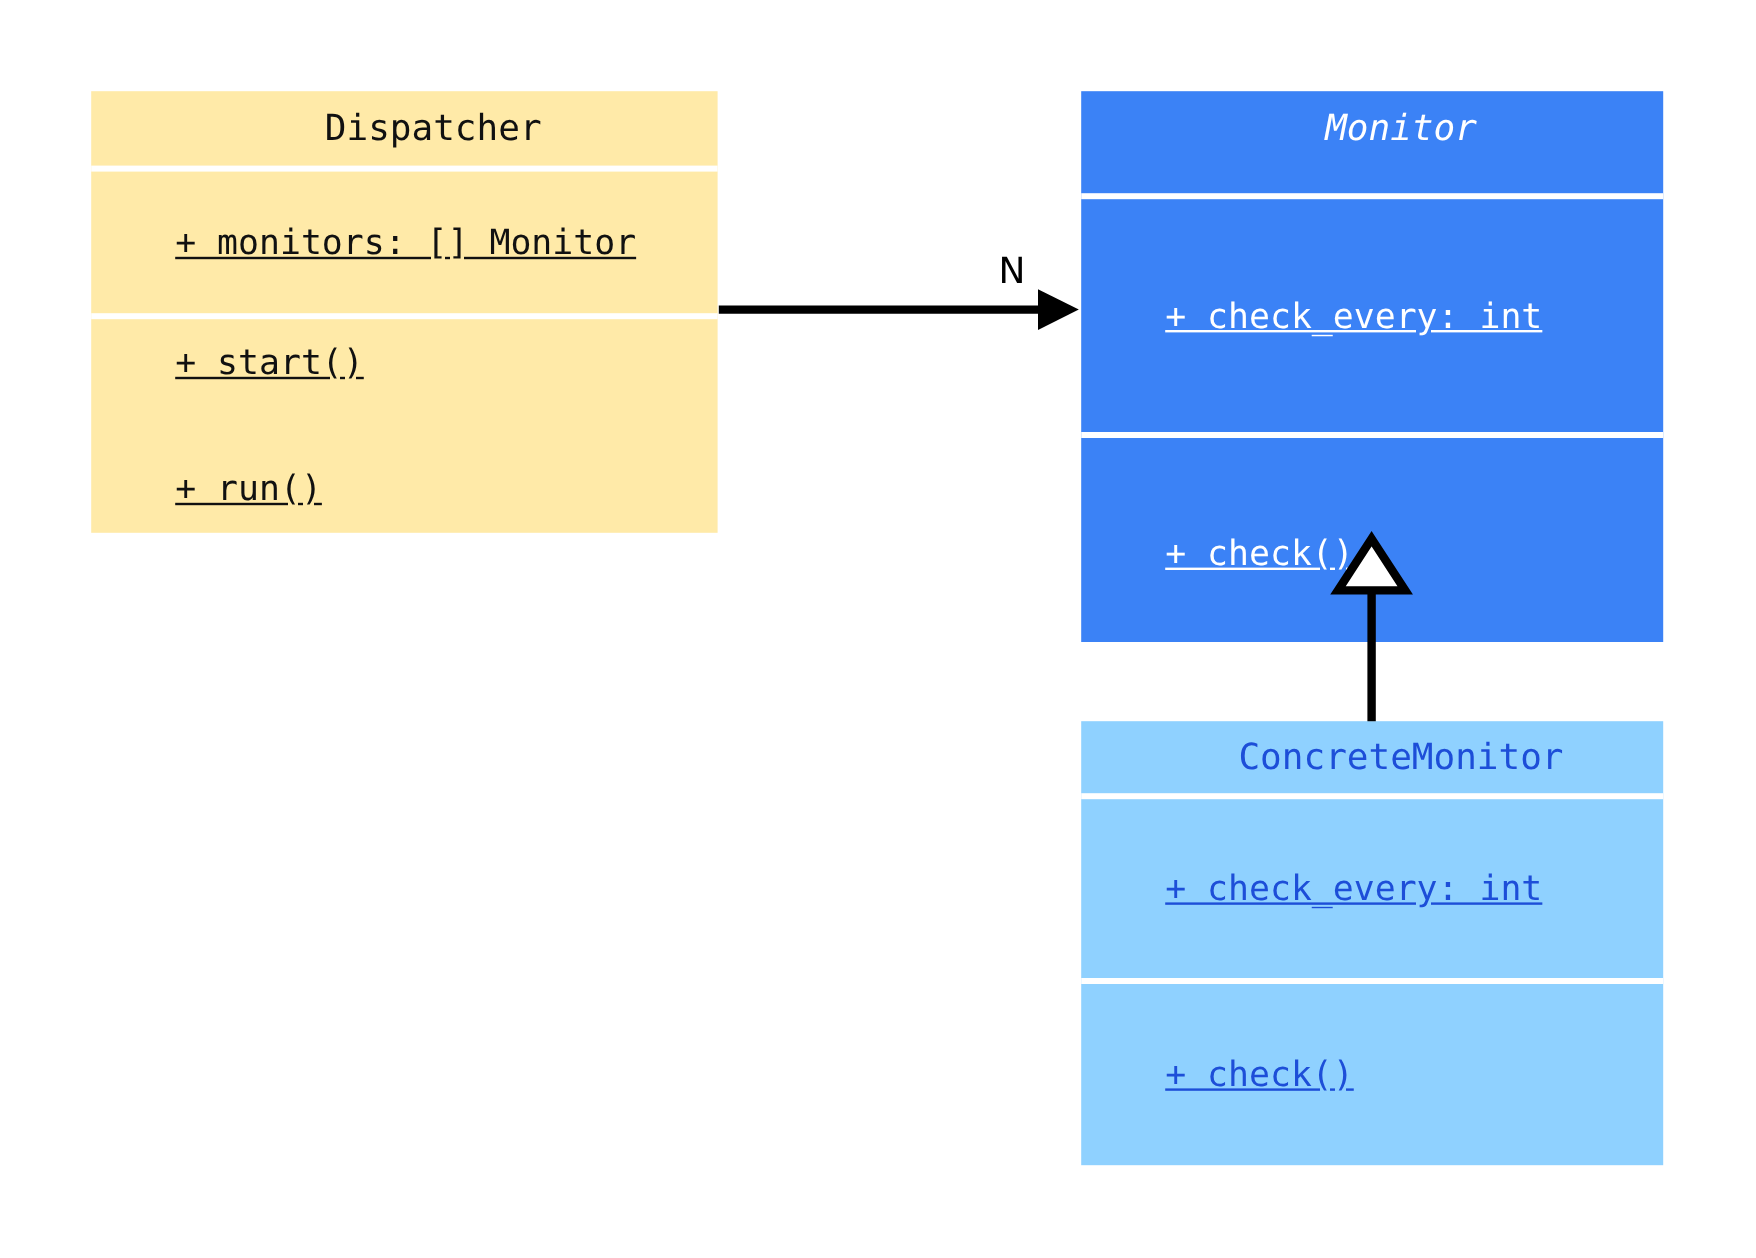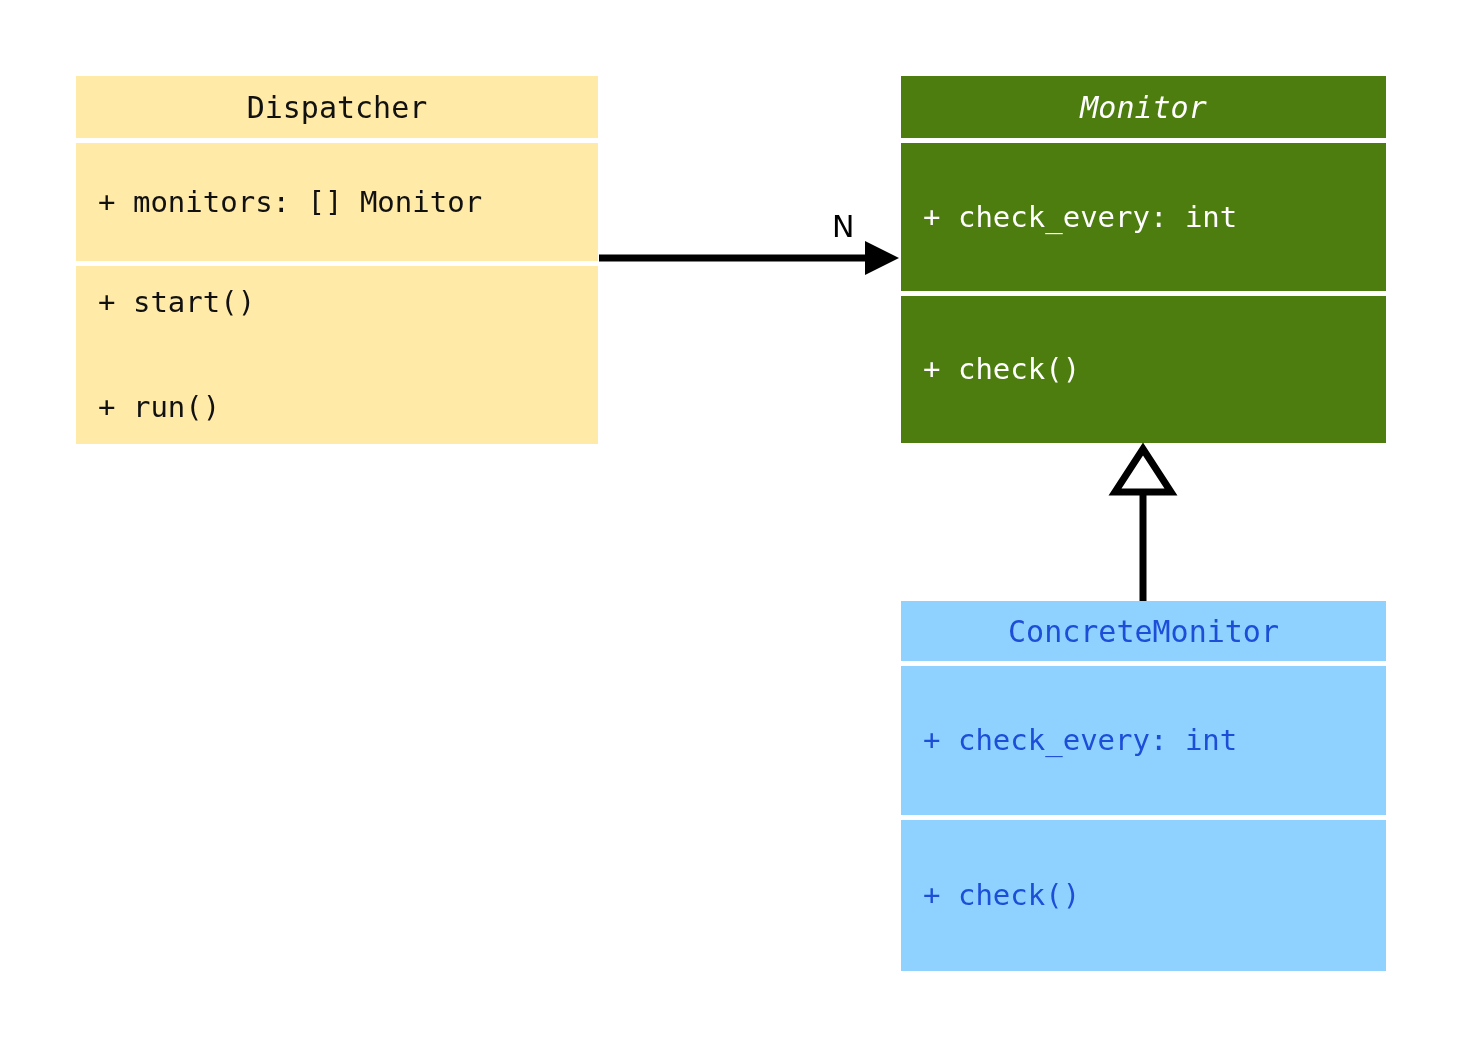--- a/index.html
+++ b/index.html
@@ -30,40 +30,42 @@
     display: flex;
     flex-direction: column;
   }
 
   .uml-compartment {
     box-sizing: border-box;
     position: relative;
     display: flex;
     flex-direction: column;
     justify-content: center;
+    margin-left: 48px;
   }
 
   .uml-title {
     text-align: center;
     font-size: 30px;
     letter-spacing: 0px;
     white-space: pre;
   }
   .uml-title.abstract {
     font-style: italic;
   }
 
   .uml-members {
     font-size: 29px;
     line-height: 35px;
     padding-left: 22px;
     white-space: pre;
   }
   .uml-member-line {
     white-space: pre;
+    text-decoration: underline;
   }
 
   
   .compartment-gap {
     background: #ffffff;
   }
 
   
   #class-dispatcher {
     left: 76px;
@@ -77,23 +79,24 @@
   #dispatcher-gap-1    { height: 5px; }
   #dispatcher-attrs    { height: 118px; }
   #dispatcher-gap-2    { height: 5px; }
   #dispatcher-methods  { height: 178px; }
 
   
   #class-monitor {
     left: 901px;
     top: 76px;
     width: 485px;
-    height: 367px;
-    background: #4d7c0f;
+    height: 459px;
+    background: #3b82f6;
     color: #ffffff;
+    justify-content: space-between;
   }
   #monitor-header  { height: 62px; }
   #monitor-gap-1   { height: 5px; }
   #monitor-attrs   { height: 148px; }
   #monitor-gap-2   { height: 5px; }
   #monitor-methods { height: 147px; }
 
   
   #class-concretemonitor {
     left: 901px;

